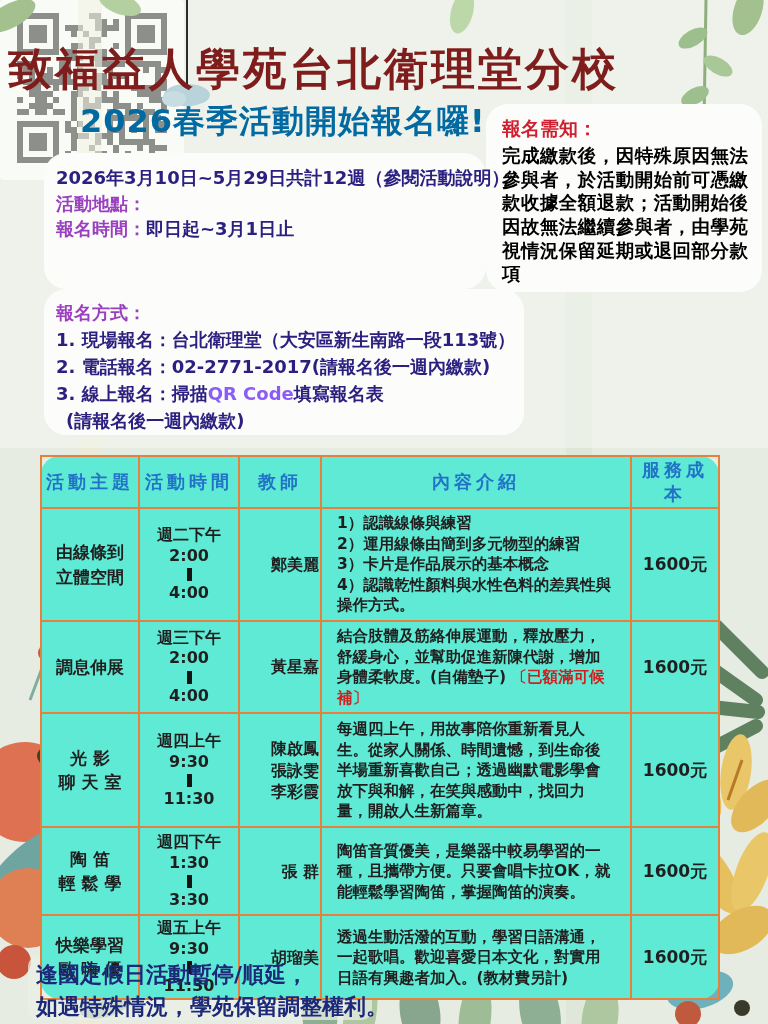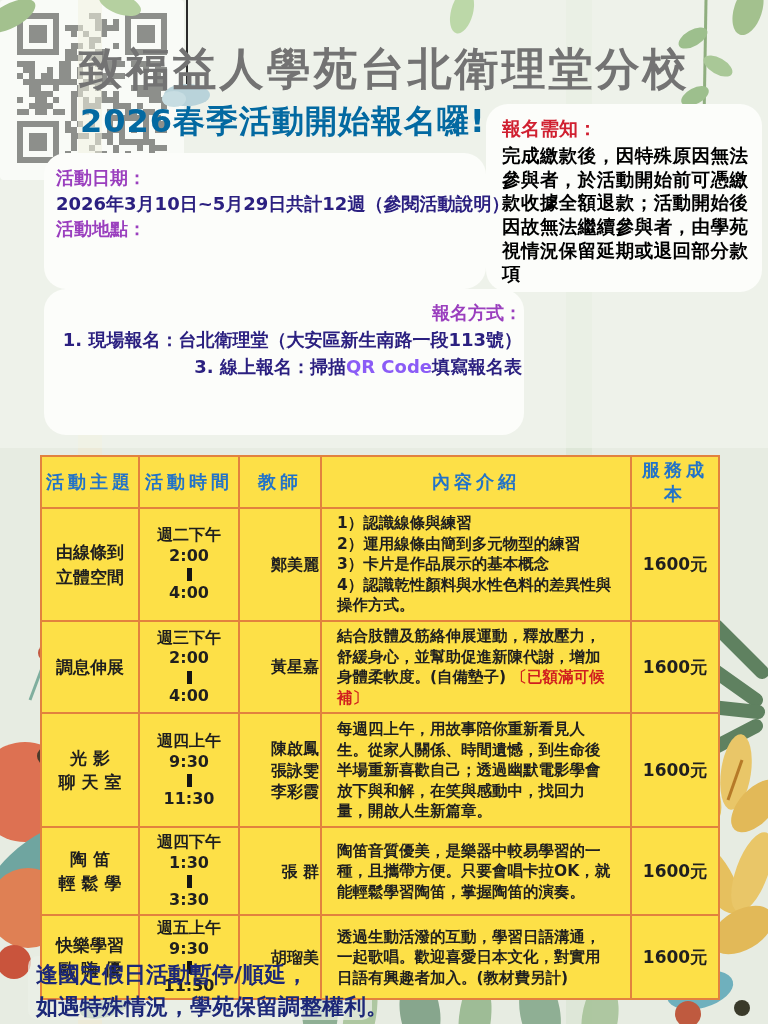--- a/index.html
+++ b/index.html
@@ -5,39 +5,39 @@
   html,body{margin:0;padding:0;}
   .page{
     position:relative;width:768px;height:1024px;overflow:hidden;
     background:#e7ece2;
     font-family:"DejaVu Sans",sans-serif;font-weight:700;
   }
   .decor{position:absolute;left:0;top:0;z-index:0;}
   .panel{position:absolute;background:#fcfdfa;border-radius:22px;z-index:1;}
   .layer{position:absolute;z-index:2;}
 
-  .title{left:0;right:0;top:40px;text-align:center;font-size:44px;color:#737373;letter-spacing:3px;white-space:nowrap;}
+  .title{left:0;right:0;top:40px;font-size:44px;color:#7f1d1d;letter-spacing:3px;white-space:nowrap;padding-left:8px;}
   .subtitle{left:80px;top:100px;font-size:32px;color:#0369a1;letter-spacing:1px;white-space:nowrap;}
 
   .notice{left:502px;top:116px;width:246px;}
   .notice .nlabel{color:#d02030;font-size:19px;margin-bottom:2px;}
   .notice .nbody{color:#000000;font-size:18.5px;line-height:1.28;text-align:justify;}
 
   .info{left:56px;top:165px;width:424px;font-size:18px;line-height:1.42;color:#2b2080;}
   .info .plabel{color:#9a3fbe;}
   .nowrap{white-space:nowrap;}
 
-  .reg{left:56px;top:299px;width:466px;font-size:18px;line-height:1.5;color:#2b2080;text-align:right;}
+  .reg{left:56px;top:299px;width:466px;font-size:18px;line-height:1.5;color:#2b2080;}
   .reg .plabel{color:#9a3fbe;}
   .reg .hl{color:#8b5cf6;}
   .reg .cont{padding-left:10px;}
 
   .qrbox{left:523px;top:272px;width:184px;height:180px;background:#ffffff;border-radius:4px;display:flex;align-items:center;justify-content:center;z-index:2;}
 
-  table.tbl{position:absolute;left:40px;top:455px;z-index:2;border-collapse:collapse;table-layout:fixed;background:#fde047;}
+  table.tbl{position:absolute;left:40px;top:455px;z-index:2;border-collapse:collapse;table-layout:fixed;background:#5eead4;border-radius:22px;}
   .tbl th,.tbl td{border:2px solid #e2823e;vertical-align:middle;color:#1f1f1f;}
   .tbl th{color:#2273c8;font-size:18px;letter-spacing:4px;height:33px;font-weight:700;text-align:center;}
   td.topic{font-size:17px;text-align:center;white-space:pre-line;line-height:1.45;}
   td.timec{font-size:16px;text-align:center;line-height:1.3;}
   .tsep{display:block;width:5px;height:13px;background:#141414;margin:2px auto;}
   td.teacher{font-size:16px;text-align:right;white-space:pre-line;line-height:1.35;}
   td.content{font-size:15.5px;padding:4px 15px;line-height:1.33;}
   td.content .ctext{white-space:pre-line;}
   td.content .cnote{color:#d01f1f;}
   td.cost{font-size:17px;text-align:center;}
@@ -134,31 +134,35 @@
 
   <div class="layer title">致福益人學苑台北衛理堂分校</div>
   <div class="layer subtitle">2026春季活動開始報名囉!</div>
 
   <div class="layer notice">
     <div class="nlabel">報名需知：</div>
     <div class="nbody">完成繳款後，因特殊原因無法參與者，於活動開始前可憑繳款收據全額退款；活動開始後因故無法繼續參與者，由學苑視情況保留延期或退回部分款項</div>
   </div>
 
   <div class="layer info">
-    <div class="nowrap"><span class="plabel">活動日期：</span></div>
     <div class="nowrap">2026年3月10日~5月29日共計12週（參閱活動說明）</div>
     <div class="nowrap"><span class="plabel">活動地點：</span></div>
+    <div class="nowrap">
+      <span class="plabel">報名時間：</span><span>即日起~3月1日止</span>
+    </div>
   </div>
 
   <div class="layer reg">
     <div class="nowrap"><span class="plabel">報名方式：</span></div>
     <div class="nowrap">1. 現場報名：台北衛理堂（大安區新生南路一段113號）</div>
+    <div class="nowrap">2. 電話報名：02-2771-2017(請報名後一週內繳款)</div>
     <div class="nowrap">
       <span>3. 線上報名：掃描</span><span class="hl">QR Code</span><span>填寫報名表</span>
     </div>
+    <div class="nowrap cont">(請報名後一週內繳款)</div>
   </div>
 
   <div class="qrbox">
     <div id="qr"><svg width="156" height="156" viewBox="-3 -3 156 156">
           <rect x="-3" y="-3" width="156" height="156" fill="#fff"></rect>
           <rect x="72" y="0" width="6" height="6" fill="#111"></rect>
           <rect x="78" y="0" width="6" height="6" fill="#111"></rect>
           <rect x="78" y="6" width="6" height="6" fill="#111"></rect>
           <rect x="84" y="6" width="6" height="6" fill="#111"></rect>
           <rect x="96" y="6" width="6" height="6" fill="#111"></rect>

